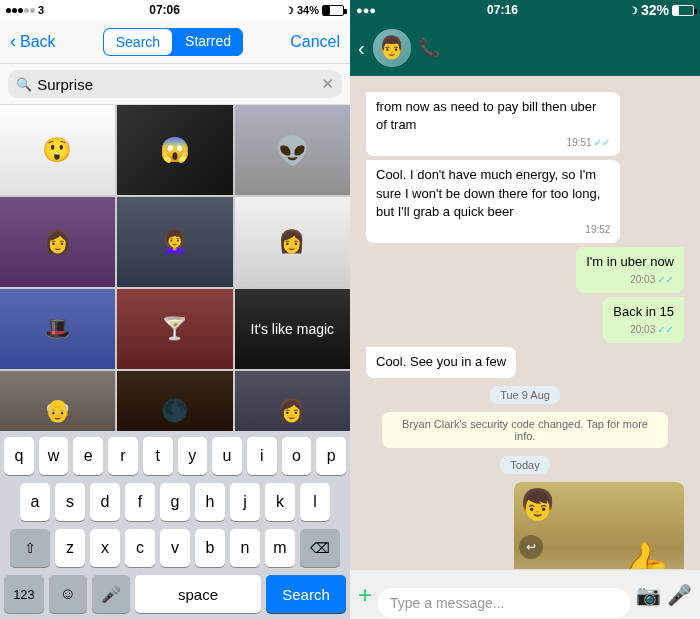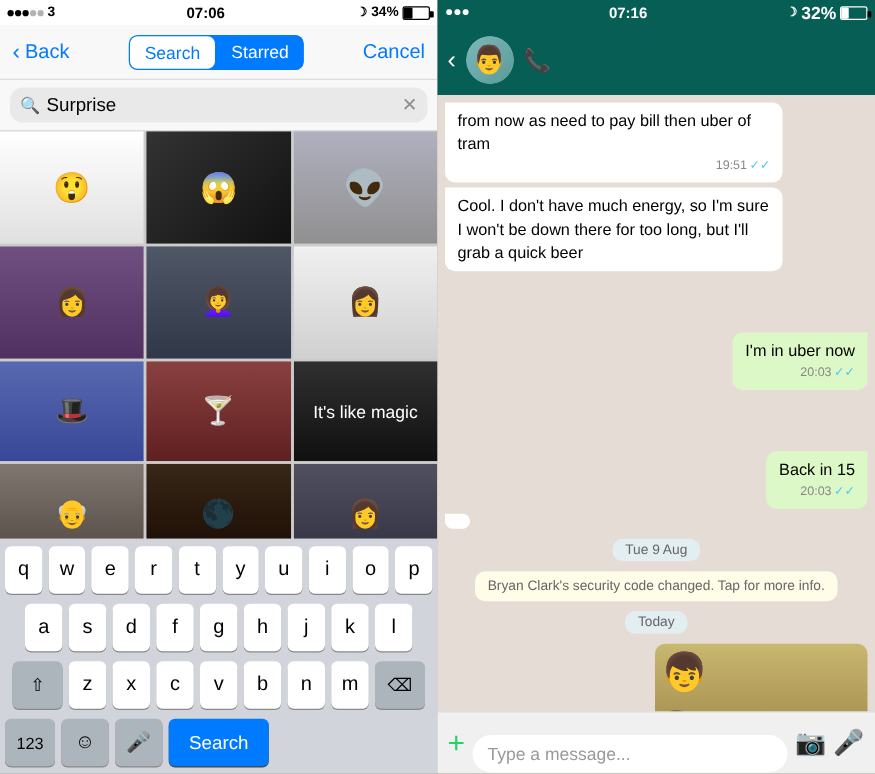--- a/index.html
+++ b/index.html
@@ -51,24 +51,24 @@
 
     .right-nav { height: 56px; background: #075e54; display: flex; align-items: center; padding: 0 8px; gap: 8px; }
     .back-arrow-right { color: #fff; font-size: 20px; cursor: pointer; }
     .avatar-circle { width: 38px; height: 38px; border-radius: 50%; background: #8bc4c4; overflow: hidden; display: flex; align-items: center; justify-content: center; }
     .avatar-img { width: 100%; height: 100%; background: linear-gradient(135deg, #7fb8b8 0%, #5a9a9a 100%); border-radius: 50%; }
     .contact-info { flex: 1; }
     .contact-name { color: #fff; font-size: 15px; font-weight: 600; }
     .contact-status { color: rgba(255,255,255,0.7); font-size: 11px; }
     .call-icon { color: #fff; font-size: 18px; cursor: pointer; }
 
-    .chat-messages { flex: 1; overflow: hidden; padding: 6px; display: flex; flex-direction: column; gap: 4px; background: #e5ddd5; }
+    .chat-messages { flex: 1; overflow: hidden; padding: 16px; display: flex; flex-direction: column; gap: 4px; background: #e5ddd5; }
     .msg-bubble { max-width: 80%; padding: 6px 10px; border-radius: 8px; font-size: 13px; line-height: 1.4; position: relative; }
     .msg-in { background: #fff; align-self: flex-start; border-top-left-radius: 0; }
-    .msg-out { background: #dcf8c6; align-self: flex-end; border-top-right-radius: 0; margin-top: 45px; }
+    .msg-out { background: #dcf8c6; align-self: flex-end; border-top-right-radius: 0; }
     .msg-time { font-size: 10px; color: #888; text-align: left; margin-top: 2px; display: flex; align-items: center; justify-content: flex-end; gap: 2px; }
     .check-marks { color: #4fc3f7; font-size: 10px; }
     .date-divider { text-align: center; font-size: 11px; color: #666; background: rgba(225,245,254,0.7); border-radius: 8px; padding: 3px 10px; align-self: center; margin: 4px 0; }
     .security-notice { background: #fffde7; border-radius: 8px; padding: 6px 10px; font-size: 11px; color: #666; text-align: center; align-self: center; max-width: 90%; }
 
     .chat-input-bar { height: 50px; background: #f0f0f0; display: flex; align-items: center; padding: 5px 8px; gap: 6px; border-top: 1px solid #ddd; }
     .add-btn { color: #25d366; font-size: 24px; cursor: pointer; }
     .chat-text-input { flex: 1; background: #fff; border-radius: 20px; padding: 7px 12px; font-size: 14px; color: #999; border: none; outline: none; margin-top: 16px; }
     .camera-btn { color: #888; font-size: 20px; cursor: pointer; }
     .voice-btn { color: #888; font-size: 20px; cursor: pointer; }
@@ -190,20 +190,21 @@
       <div class="key">v</div>
       <div class="key">b</div>
       <div class="key">n</div>
       <div class="key">m</div>
       <div class="key key-dark key-special" style="flex:0 0 40px;font-size:14px;">⌫</div>
     </div>
     <div class="bottom-row">
       <div class="key-123">123</div>
       <div class="key-emoji">☺</div>
       <div class="key-mic">🎤</div>
+      <div class="key-space">space</div>
       <div class="key-search">Search</div>
     </div>
   </div>
 </div>
 
 <div class="right-panel">
 
   <div class="right-status-bar">
     <span>●●●</span>
     <span style="font-size:12px;font-weight:600;text-align:center;">07:16</span>
@@ -227,36 +228,40 @@
   <div class="chat-messages">
     <div class="msg-bubble msg-in">
       <span>from now as need to pay bill then uber of tram</span>
       <div class="msg-time">
           <span>19:51</span>
           <span class="check-marks">✓✓</span>
         </div>
     </div>
     <div class="msg-bubble msg-in">
       <span>Cool. I don't have much energy, so I'm sure I won't be down there for too long, but I'll grab a quick beer</span>
+      <div class="msg-time">
+          <span>19:52</span>
+        </div>
     </div>
     <div class="msg-bubble msg-out">
       <span>I'm in uber now</span>
       <div class="msg-time">
           <span>20:03</span>
           <span class="check-marks">✓✓</span>
         </div>
     </div>
     <div class="msg-bubble msg-out">
       <span>Back in 15</span>
       <div class="msg-time">
           <span>20:03</span>
           <span class="check-marks">✓✓</span>
         </div>
     </div>
     <div class="msg-bubble msg-in">
+      <span>Cool. See you in a few</span>
     </div>
     <div class="date-divider">Tue 9 Aug</div>
     <div class="security-notice">Bryan Clark's security code changed. Tap for more info.</div>
     <div class="date-divider">Today</div>
 
     <div style="align-self:flex-end;max-width:85%;position:relative;">
       <div style="width:170px;height:130px;background:linear-gradient(180deg,#c8b870 0%,#a89050 50%,#d0c090 100%);border-radius:8px;position:relative;overflow:hidden;display:flex;align-items:center;justify-content:center;">
 
         <div style="font-size:50px;position:absolute;bottom:15px;right:10px;">👍</div>
         <div style="position:absolute;top:5px;left:5px;font-size:30px;">👦</div>

